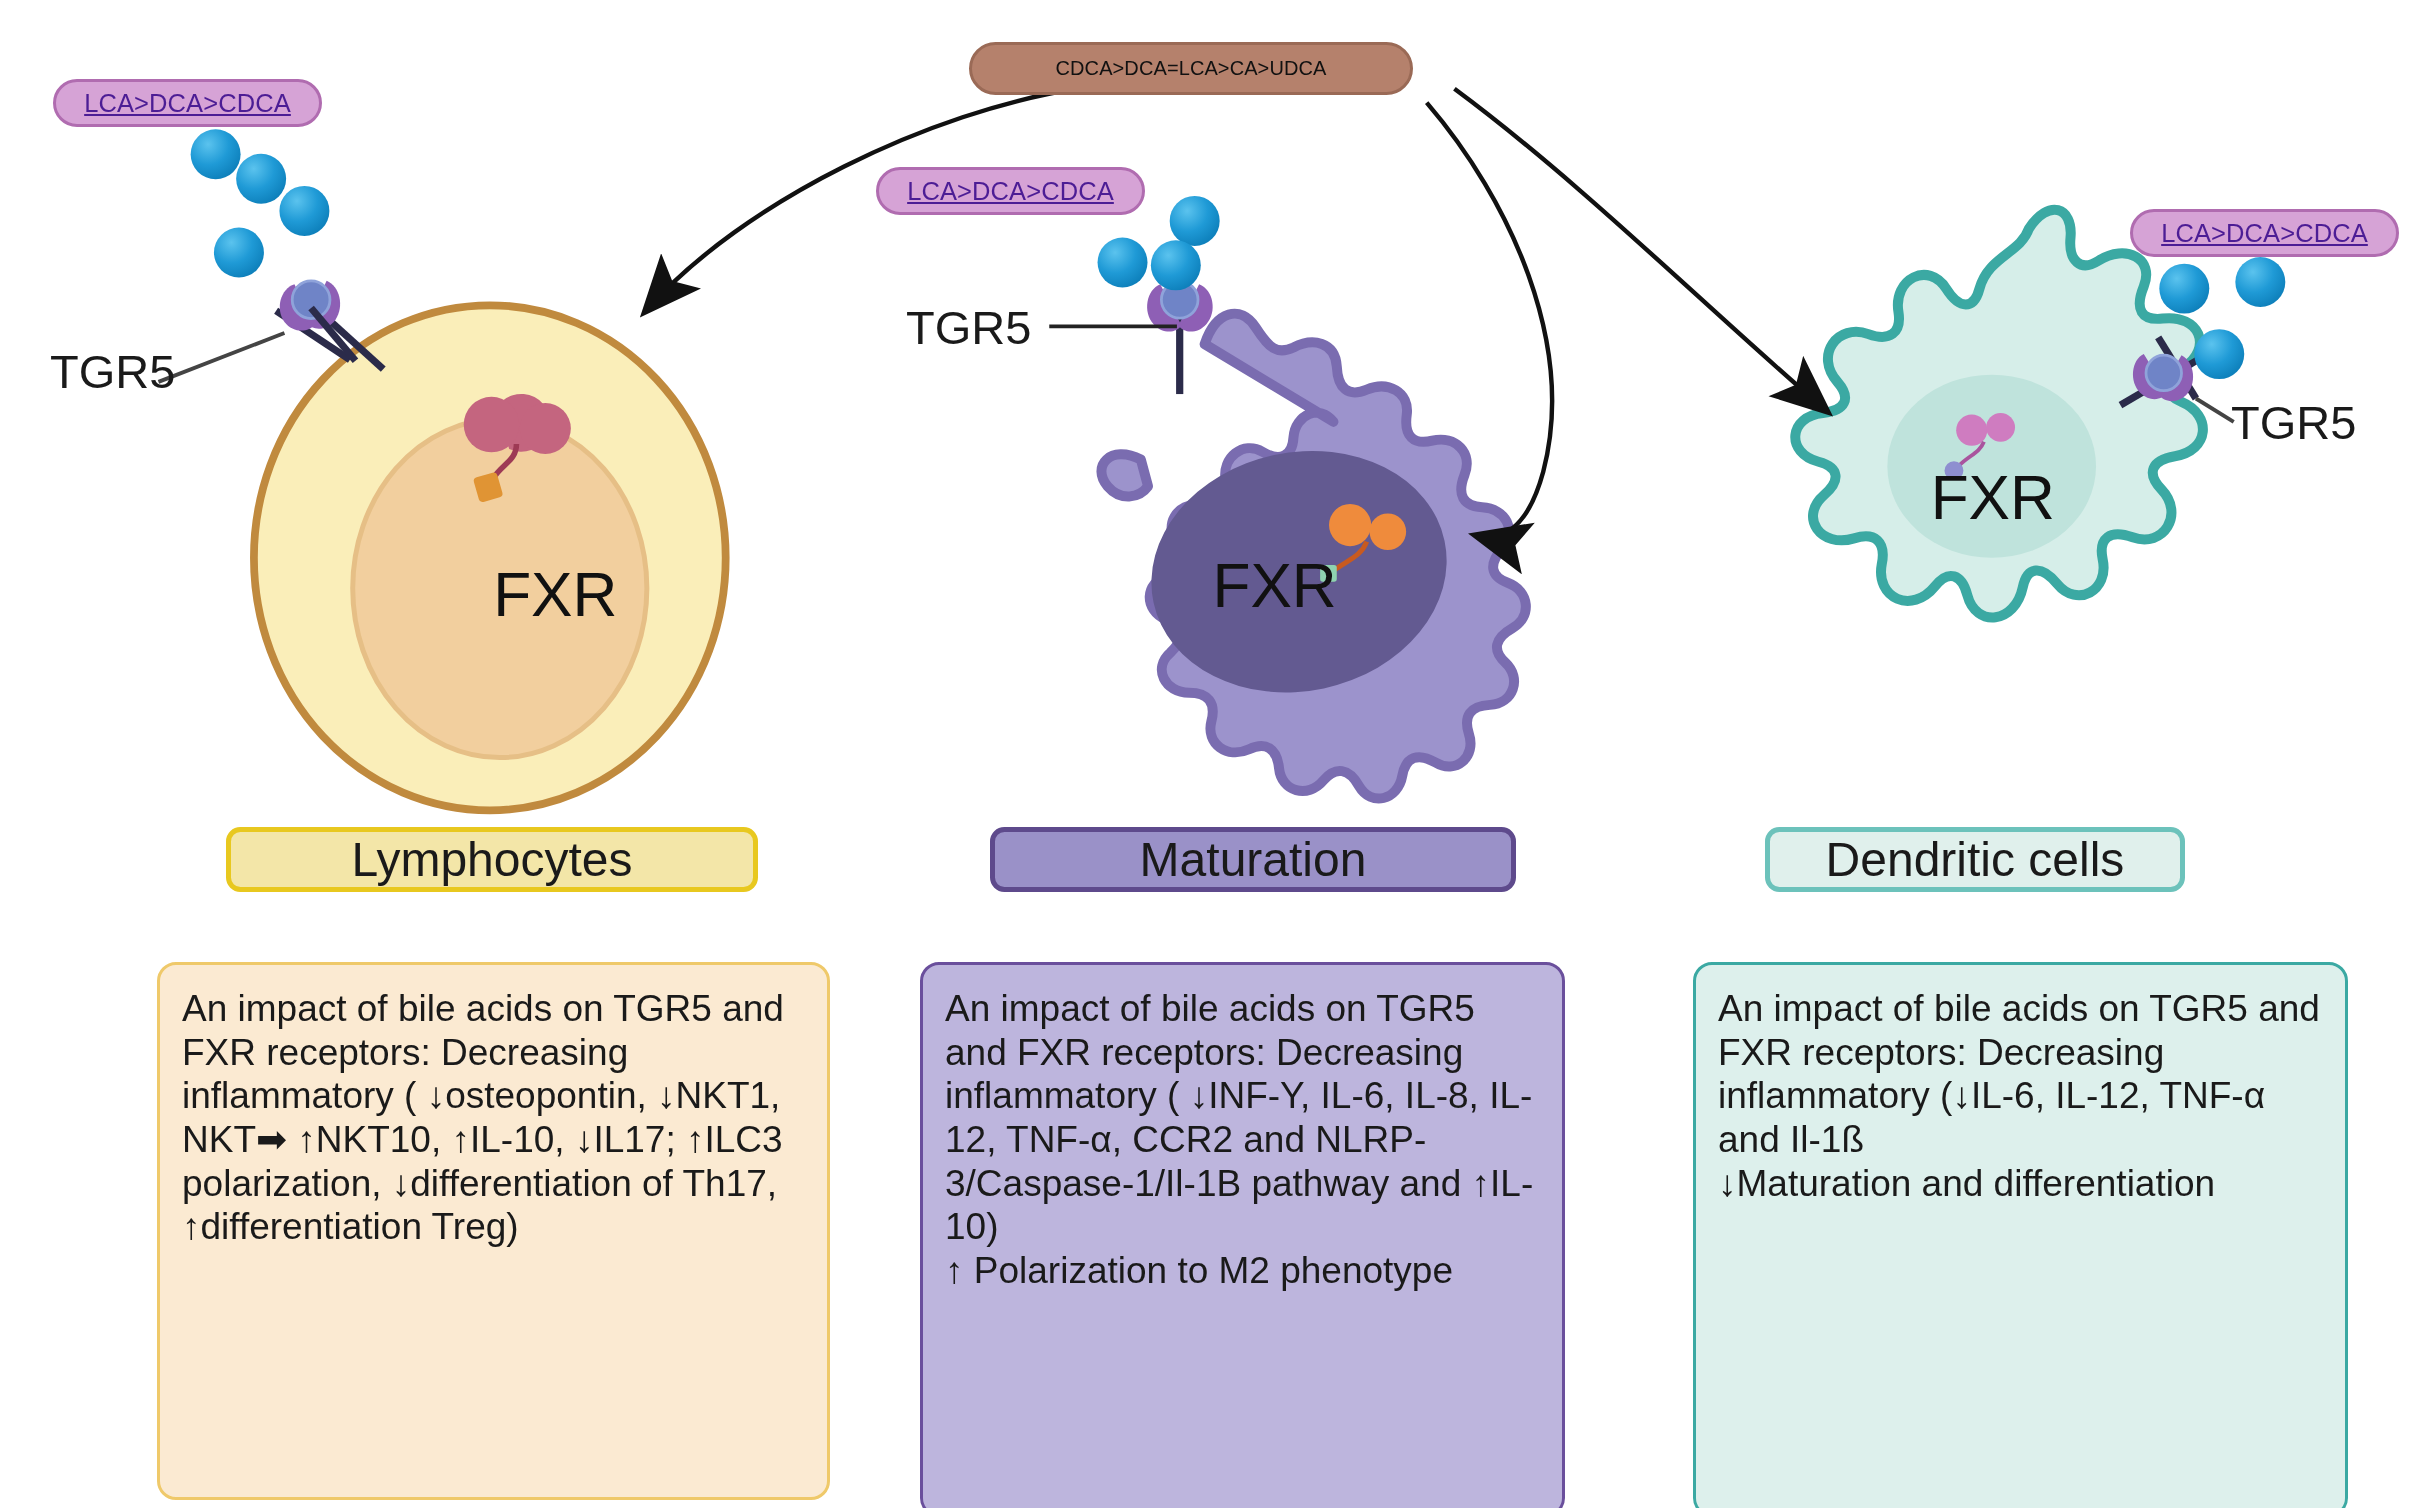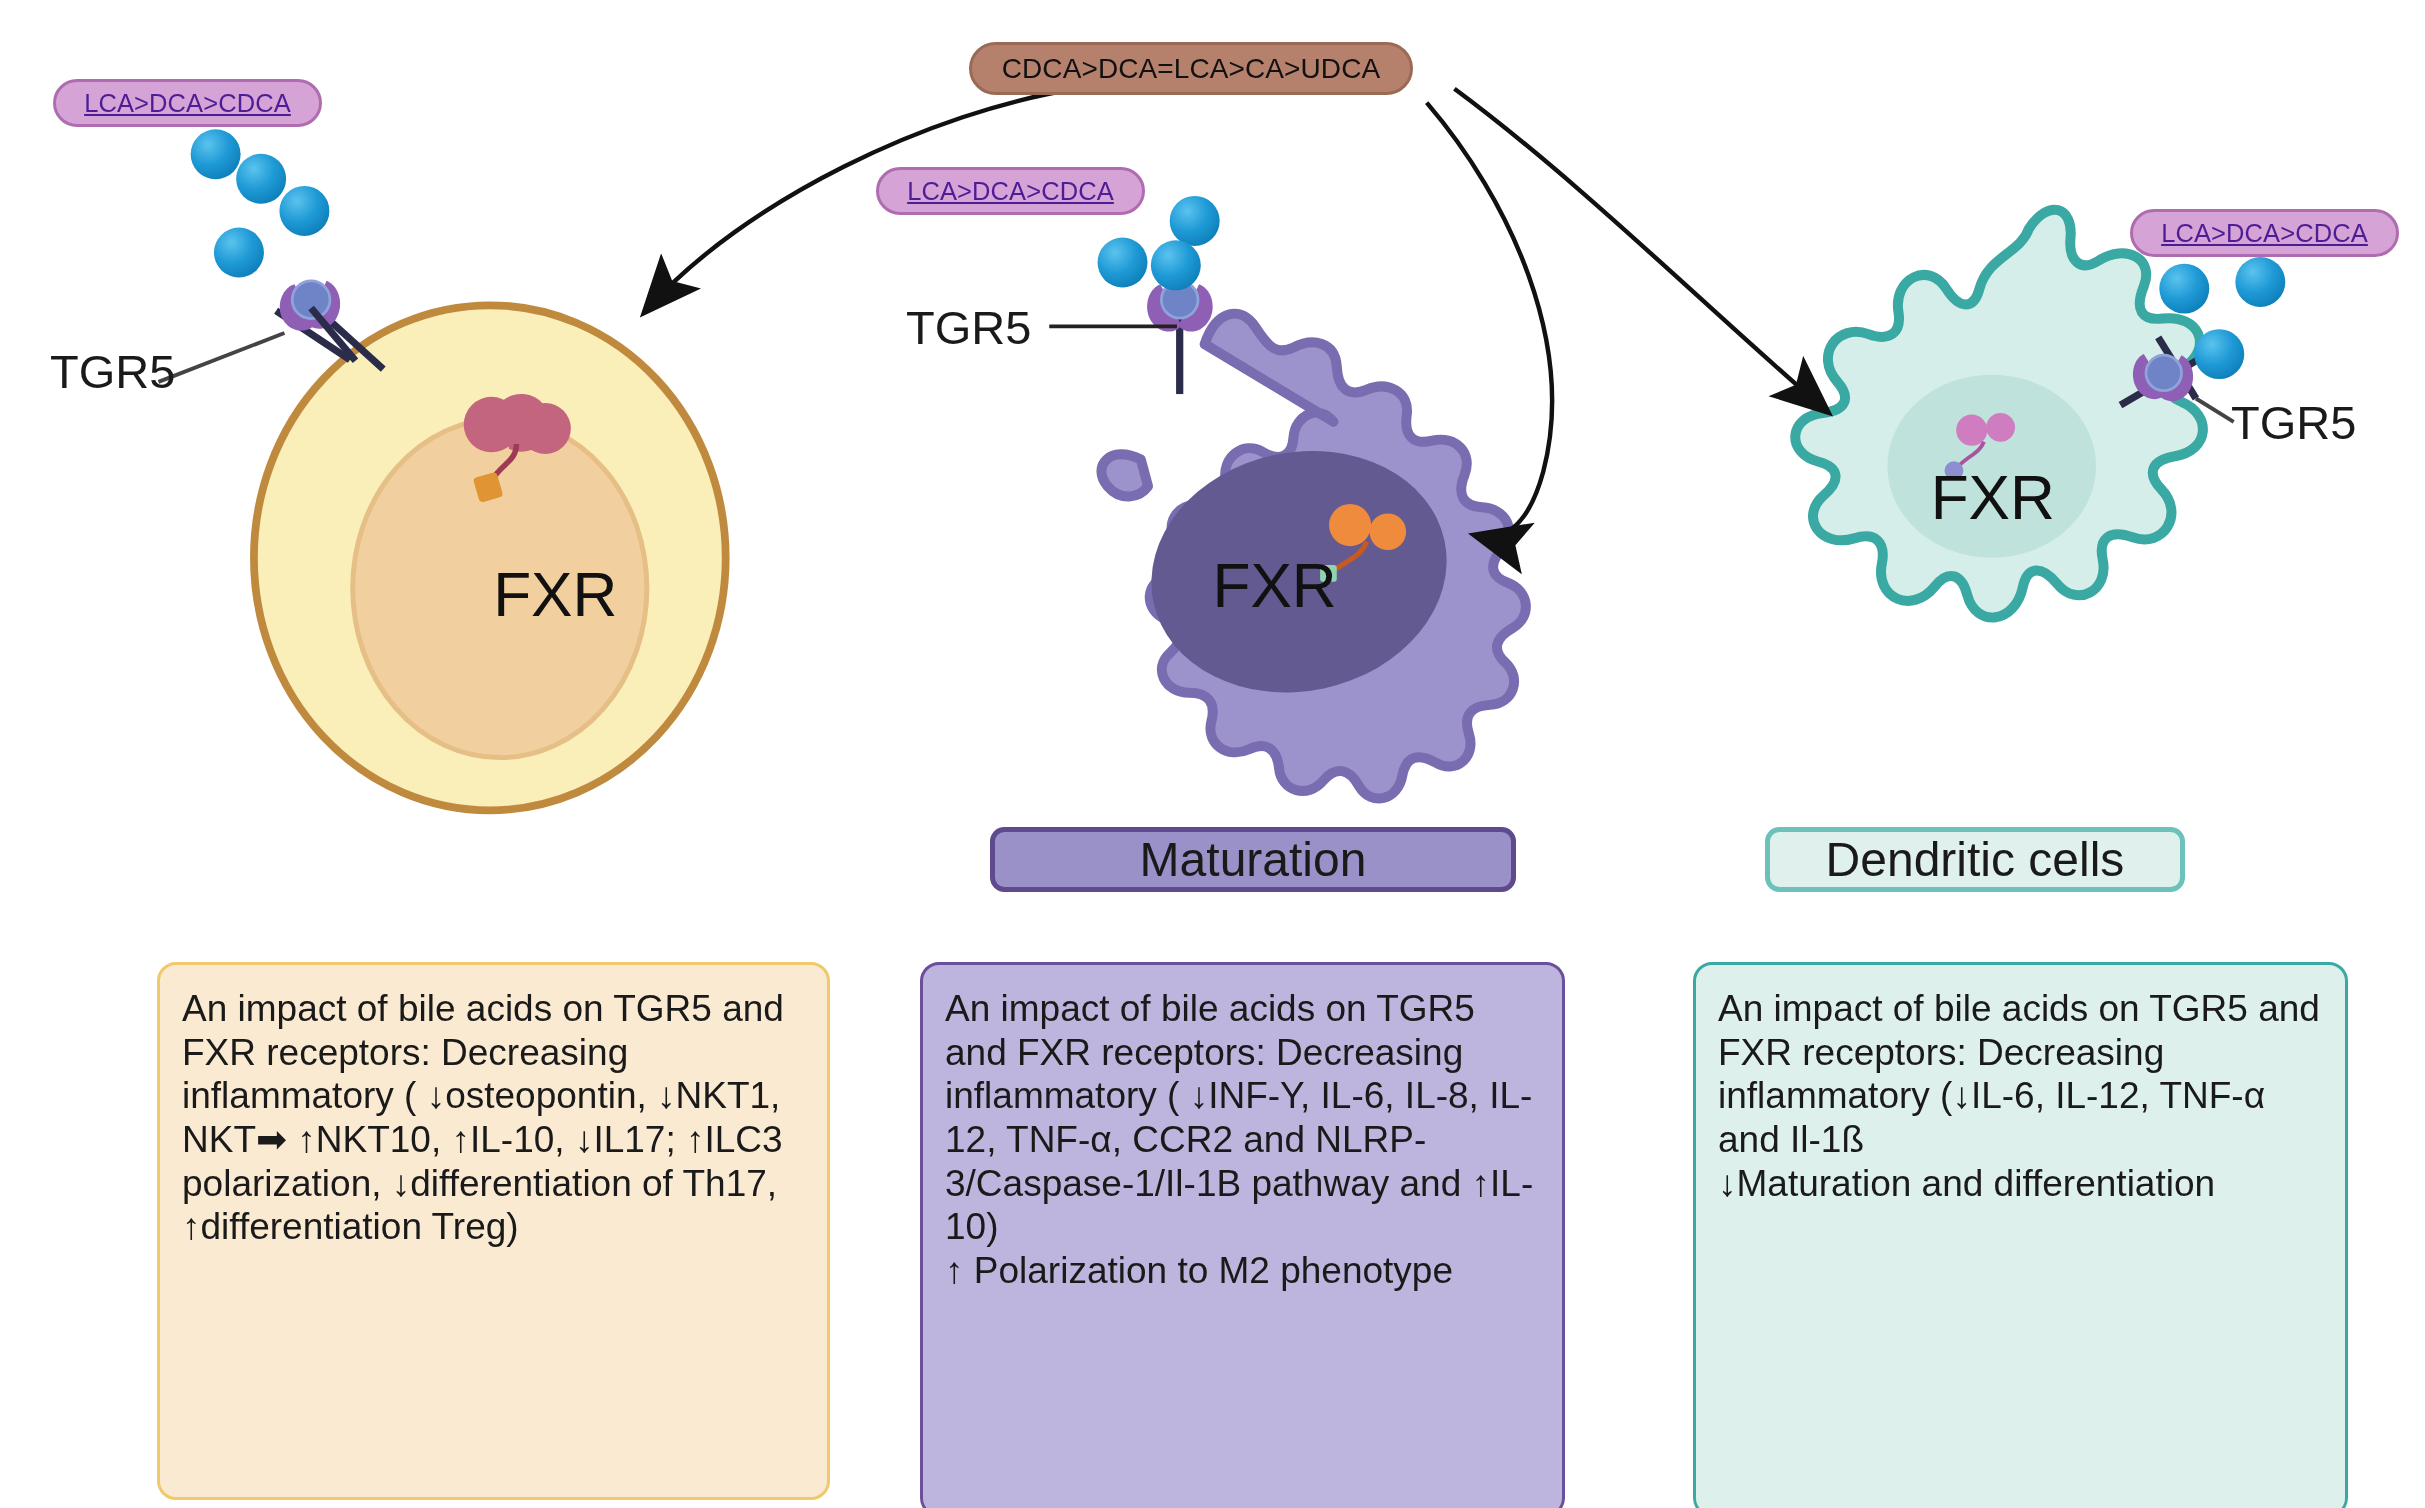--- a/index.html
+++ b/index.html
@@ -184,34 +184,35 @@
       <circle cx="3935" cy="520" r="45" fill="url(#ballGrad)"></circle>
       <circle cx="4072" cy="508" r="45" fill="url(#ballGrad)"></circle>
       <circle cx="3998" cy="638" r="45" fill="url(#ballGrad)"></circle>
     </g>
 
     <path d="M1940,160 C1680,200 1340,360 1163,560" fill="none" stroke="#111" stroke-width="8" marker-end="url(#arrowHead)"></path>
     <path d="M2570,185 C2720,360 2840,620 2780,850 C2750,960 2700,975 2660,965" fill="none" stroke="#111" stroke-width="8" marker-end="url(#arrowHead)"></path>
     <path d="M2620,160 C2850,330 3080,560 3290,740" fill="none" stroke="#111" stroke-width="8" marker-end="url(#arrowHead)"></path>
   </svg>
 
-  <div class="pill pill-brown" style="left:969px;top:42px;width:444px;height:53px;font-size:28px;">CDCA&gt;DCA=LCA&gt;CA&gt;UDCA</div>
+  <div class="pill pill-brown" style="left:969px;top:42px;width:444px;height:53px;font-size:20px;">CDCA&gt;DCA=LCA&gt;CA&gt;UDCA</div>
 
   <div class="pill pill-purple" style="left:53px;top:79px;width:269px;height:48px;font-size:25.5px;">LCA&gt;DCA&gt;CDCA</div>
 
   <div class="pill pill-purple" style="left:876px;top:167px;width:269px;height:48px;font-size:25.5px;">LCA&gt;DCA&gt;CDCA</div>
 
   <div class="pill pill-purple" style="left:2130px;top:209px;width:269px;height:48px;font-size:25.5px;">LCA&gt;DCA&gt;CDCA</div>
 
   <div class="tlabel" style="left:50px;top:344px;font-size:47px;">TGR5</div>
 
   <div class="tlabel" style="left:906px;top:300px;font-size:47px;">TGR5</div>
 
   <div class="tlabel" style="left:2231px;top:395px;font-size:47px;">TGR5</div>
 
+  <div class="badge badge-lym" style="left:226px;top:827px;width:532px;height:65px;font-size:48px;">Lymphocytes</div>
 
   <div class="badge badge-mac" style="left:990px;top:827px;width:526px;height:65px;font-size:48px;">Maturation</div>
 
   <div class="badge badge-den" style="left:1765px;top:827px;width:420px;height:65px;font-size:48px;">Dendritic cells</div>
 
   <div class="descbox box-lym" style="left:157px;top:938px;width:673px;height:538px;">
     <p style="font-size:37px;line-height:1.18;">An impact of bile acids on TGR5 and FXR receptors: Decreasing inflammatory ( ↓osteopontin, ↓NKT1, NKT➡ ↑NKT10, ↑IL-10, ↓IL17;  ↑ILC3 polarization, ↓differentiation of Th17, ↑differentiation Treg)</p>
   </div>
 
   <div class="descbox box-mac" style="left:920px;top:938px;width:645px;height:555px;">

